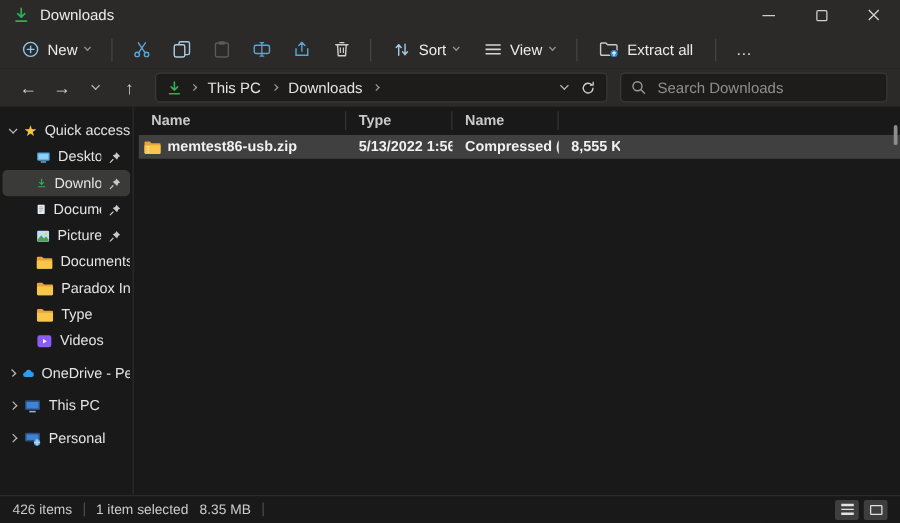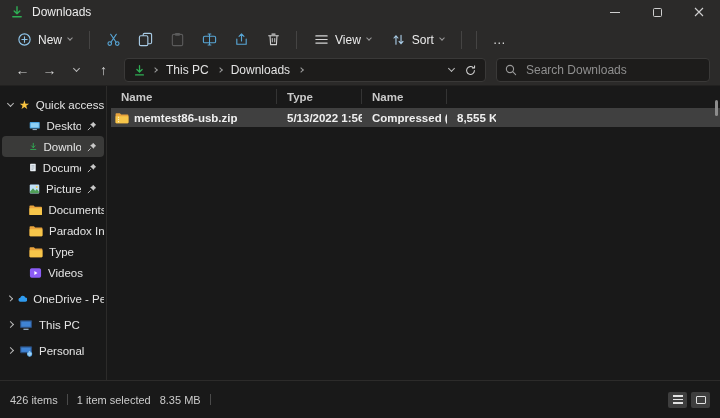--- a/index.html
+++ b/index.html
@@ -58,21 +58,21 @@
   .hcell { padding-left:10px; border-right:1px solid #343434; height:15px; display:flex; align-items:center; position:relative; }
   .hcell.sorted .sort-chev { position:absolute; top:-3px; left:50%; }
   .file-row { height:19px; align-items:center; color:#f0f0f0; font-size:11.5px; }
   .file-row.selected { background:#404040; }
   .cell { padding-left:10px; white-space:nowrap; overflow:hidden; }
   .cell.name { display:flex; align-items:center; gap:5px; padding-left:4px; }
   .cell.size { text-align:right; padding-right:9px; }
   .scroll-thumb { position:absolute; right:2px; top:14px; width:3px; height:16px; background:#8d8d8d; border-radius:2px; }
 
   
-  .statusbar { height:38px; border-top:1px solid #2c2b2a; display:flex; align-items:center; padding:0 10px; gap:9px; font-size:11px; color:#cccccc; flex:0 0 auto; }
+  .statusbar { height:22px; border-top:1px solid #2c2b2a; display:flex; align-items:center; padding:0 10px; gap:9px; font-size:11px; color:#cccccc; flex:0 0 auto; }
   .sb-div { width:1px; height:11px; background:#4a4a4a; }
   .sb-right { margin-left:auto; display:flex; gap:4px; }
   .view-toggle { width:19px; height:16px; background:#3e3e3e; border-radius:2px; display:flex; align-items:center; justify-content:center; }
   .lines-ic { display:flex; flex-direction:column; gap:2px; }
   .lines-ic i { display:block; width:10px; height:1.4px; background:#e2e2e2; }
   .thumb-ic { width:10px; height:8px; border:1.8px solid #e2e2e2; border-radius:1px; }
 
   svg { display:block; }
 </style>
 </head>
@@ -147,33 +147,42 @@
     <div class="tb-icon-btn">
       <svg width="15" height="15" viewBox="0 0 16 16">
           <path d="M2.8 4h10.4M6.3 2.2h3.4" stroke="#cfcfcf" stroke-width="1.2" stroke-linecap="round"></path>
           <path d="M4.3 4l.6 9.5h6.2l.6-9.5" stroke="#cfcfcf" stroke-width="1.2" fill="none" stroke-linejoin="round"></path>
           <path d="M6.7 6.5v4.5M9.3 6.5v4.5" stroke="#cfcfcf" stroke-width="1"></path>
         </svg>
     </div>
     <span class="tb-sep"></span>
     <div class="tb-btn">
       <svg width="15" height="15" viewBox="0 0 16 16">
+          <path d="M5.3 13v-9M5.3 4L3.2 6.4M5.3 4l2.1 2.4M10.7 3.5v9M10.7 12.5L8.6 10.1M10.7 12.5l2.1-2.4" stroke="#a9cce6" stroke-width="1.2" fill="none" stroke-linecap="round" stroke-linejoin="round"></path>
+        </svg>
+      <span>Sort</span>
+      <span class="chev down sm"></span>
+    </div>
+    <div class="tb-btn">
+      <svg width="15" height="15" viewBox="0 0 16 16">
           <path d="M2 4.2h12M2 8h12M2 11.8h12" stroke="#d5d5d5" stroke-width="1.3" stroke-linecap="round"></path>
         </svg>
       <span>View</span>
       <span class="chev down sm"></span>
     </div>
+    <span class="tb-sep"></span>
     <div class="tb-btn">
-      <svg width="15" height="15" viewBox="0 0 16 16">
-          <path d="M5.3 13v-9M5.3 4L3.2 6.4M5.3 4l2.1 2.4M10.7 3.5v9M10.7 12.5L8.6 10.1M10.7 12.5l2.1-2.4" stroke="#a9cce6" stroke-width="1.2" fill="none" stroke-linecap="round" stroke-linejoin="round"></path>
-        </svg>
-      <span>Sort</span>
-      <span class="chev down sm"></span>
-    </div>
-    <span class="tb-sep"></span>
+      <svg width="17" height="15" viewBox="0 0 18 16">
+          <path d="M1.5 3.5Q1.5 2.5 2.5 2.5H6L7.5 4h7Q15.5 4 15.5 5v7q0 1-1 1h-12q-1 0-1-1z" fill="none" stroke="#c9c9c9" stroke-width="1.2"></path>
+          <circle cx="13" cy="11.6" r="3.8" fill="#2b2a29"></circle>
+          <circle cx="13" cy="11.6" r="3" fill="#3390e0"></circle>
+          <path d="M13 13.3v-3.2M13 10.1l-1.2 1.2M13 10.1l1.2 1.2" stroke="#fff" stroke-width=".9" fill="none" stroke-linecap="round"></path>
+        </svg>
+      <span>Extract all</span>
+    </div>
     <span class="tb-sep"></span>
     <div class="tb-icon-btn">
       <span class="more-dots">…</span>
     </div>
   </div>
 
   <div class="addressbar">
     <div class="nav-btn">
         <span>←</span>
       </div>

